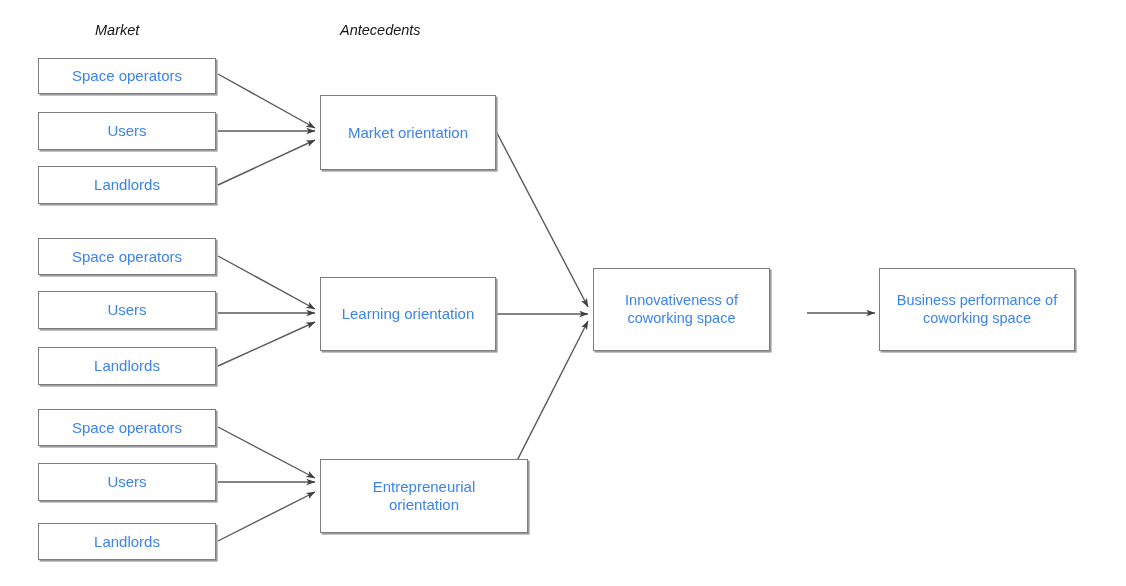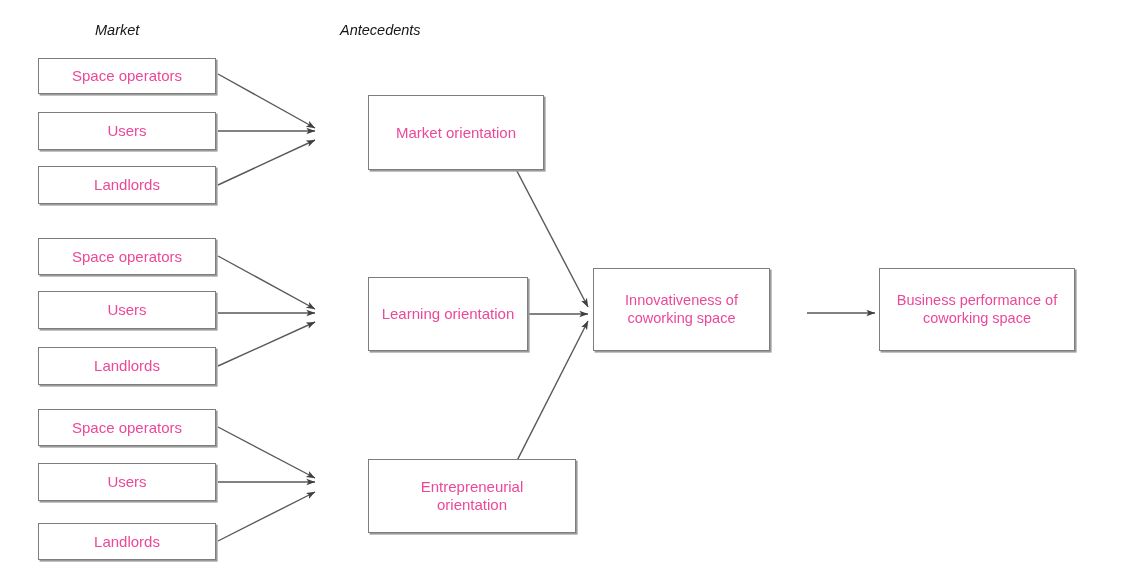--- a/index.html
+++ b/index.html
@@ -33,29 +33,29 @@
     box-sizing: border-box;
     background: #ffffff;
     border: 1px solid #7d7d7d;
     box-shadow: 1.6px 1.6px 0 0 #9a9a9a;
     display: flex;
     align-items: center;
     justify-content: center;
     text-align: center;
     font-size: 15px;
     line-height: 1.18;
-    color: #ec4899;
+    color: #3b82f6;
     padding: 16px 4px;
   }
   .node .node-label {
     display: block;
     white-space: pre-line;
   }
   .node.actor   { font-size: 15px; }
-  .node.ante    { font-size: 15px; margin-left: 48px; }
+  .node.ante    { font-size: 15px; }
   .node.outcome { font-size: 14.5px; }
   svg#edges {
     position: absolute;
     left: 0; top: 0;
     width: 1126px;
     height: 586px;
     pointer-events: none;
   }
   svg#edges line { stroke: #595959; stroke-width: 1.4; }
 </style>
@@ -115,21 +115,21 @@
       </div>
       <div class="node actor" style="left: 38px; top: 463px; width: 178px; height: 38px;">
         <span class="node-label">Users</span>
       </div>
       <div class="node actor" style="left: 38px; top: 523px; width: 178px; height: 37px;">
         <span class="node-label">Landlords</span>
       </div>
       <div class="node ante" style="left: 320px; top: 95px; width: 176px; height: 75px;">
         <span class="node-label">Market orientation</span>
       </div>
-      <div class="node ante" style="left: 320px; top: 277px; width: 160px; height: 74px;">
+      <div class="node ante" style="left: 320px; top: 277px; width: 176px; height: 74px;">
         <span class="node-label">Learning orientation</span>
       </div>
       <div class="node ante" style="left: 320px; top: 459px; width: 208px; height: 74px;">
         <span class="node-label">Entrepreneurial
 orientation</span>
       </div>
       <div class="node outcome" style="left: 593px; top: 268px; width: 177px; height: 83px;">
         <span class="node-label">Innovativeness of
 coworking space</span>
       </div>

